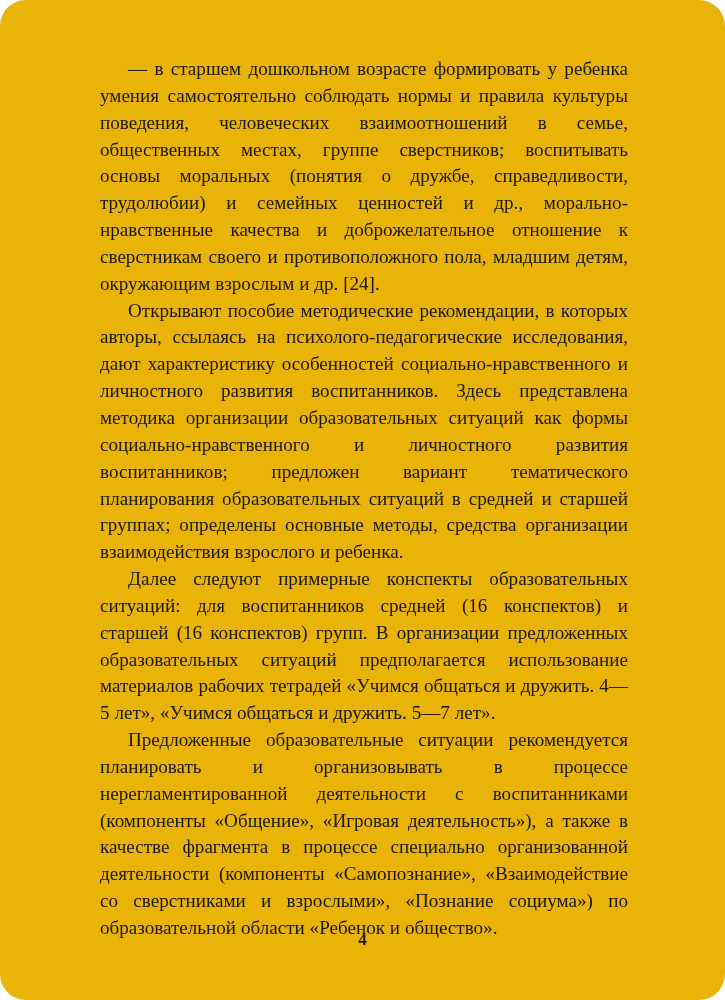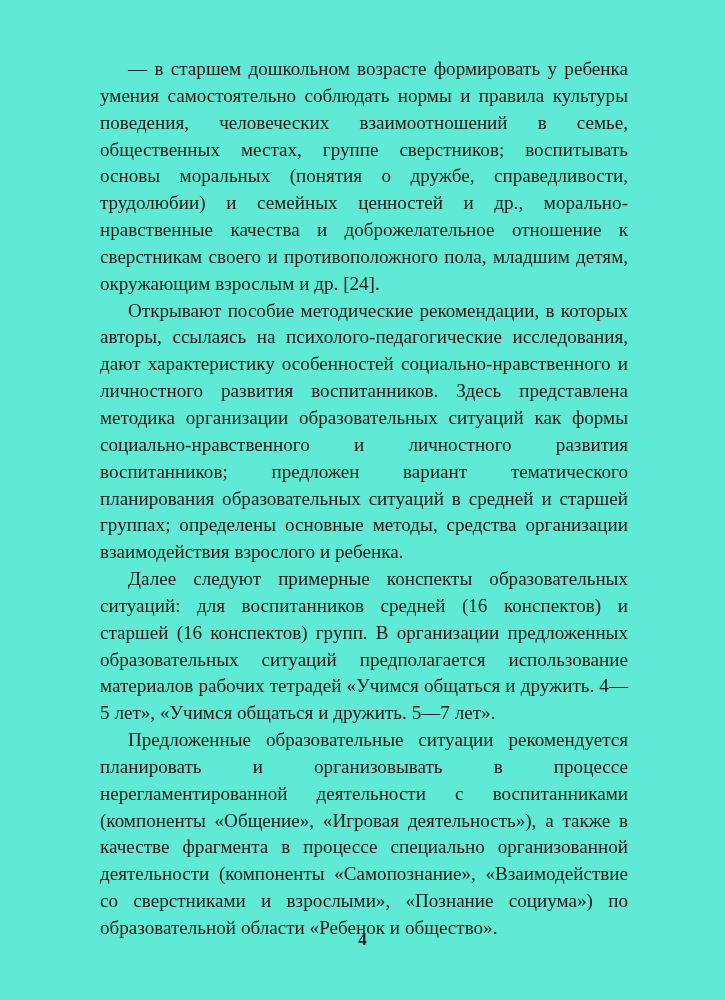--- a/index.html
+++ b/index.html
@@ -14,21 +14,22 @@
     position: relative;
     overflow: hidden;
     font-family: "Liberation Serif", "DejaVu Serif", serif;
     color: #1a1714;
     -webkit-font-smoothing: antialiased;
   }
 
   .page {
     position: absolute;
     inset: 0;
-    background: #5eead4;
+    background: #eab308;
+    border-radius: 26px;
   }
 
   .text-block {
     position: absolute;
     left: 100px;
     top: 56px;
     width: 528px;
   }
 
   p.para {

